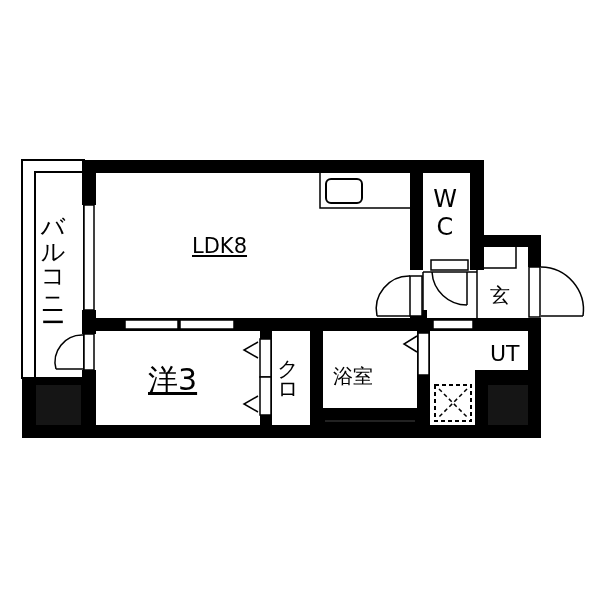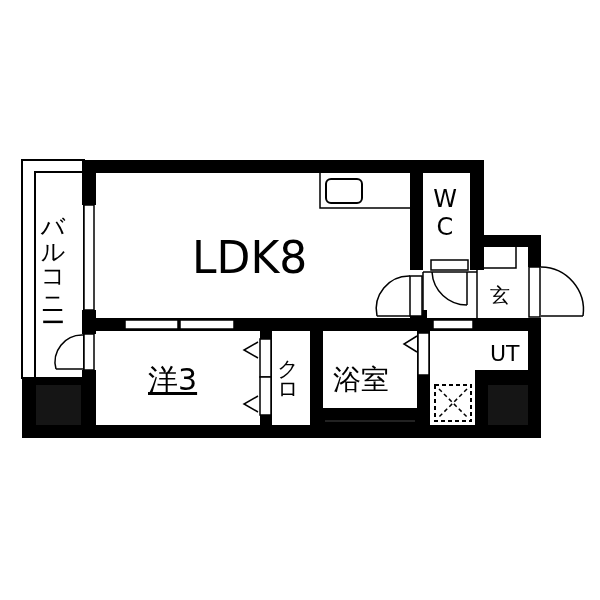--- a/index.html
+++ b/index.html
@@ -120,20 +120,20 @@
 
   <g>
     <polygon points="430,331 528,331 528,370 475,370 475,425 430,425" fill="#fff"></polygon>
 
     <rect x="435" y="385" width="36" height="36" fill="#fff" stroke="#000" stroke-width="2" stroke-dasharray="4,3"></rect>
     <line x1="439" y1="389" x2="467" y2="417" stroke="#000" stroke-width="1.5" stroke-dasharray="4,3"></line>
     <line x1="467" y1="389" x2="439" y2="417" stroke="#000" stroke-width="1.5" stroke-dasharray="4,3"></line>
   </g>
 </svg>
 
-<div class="lbl" style="left:192px; top:236px; font-size:44px;">LDK8</div>
+<div class="lbl" style="left:192px; top:236px; font-size:21px;text-decoration:underline;">LDK8</div>
 <div class="lbl" style="left:148px; top:365px; font-size:30px;text-decoration:underline;">洋3</div>
 <div class="lbl vert" style="left:277px; top:345px; font-size:21px;">クロ</div>
-<div class="lbl" style="left:333px; top:366px; font-size:28px;">浴室</div>
+<div class="lbl" style="left:333px; top:366px; font-size:20px;">浴室</div>
 <div class="lbl vert" style="left:433px; top:185px; font-size:24px;">WC</div>
 <div class="lbl" style="left:490px; top:285px; font-size:20px;">玄</div>
 <div class="lbl" style="left:476px; top:343px; font-size:22px;margin-left:14px;">UT</div>
 <div class="lbl vert" style="left:41px; top:200px; font-size:24px;">バルコニー</div>
 
 </body></html>

